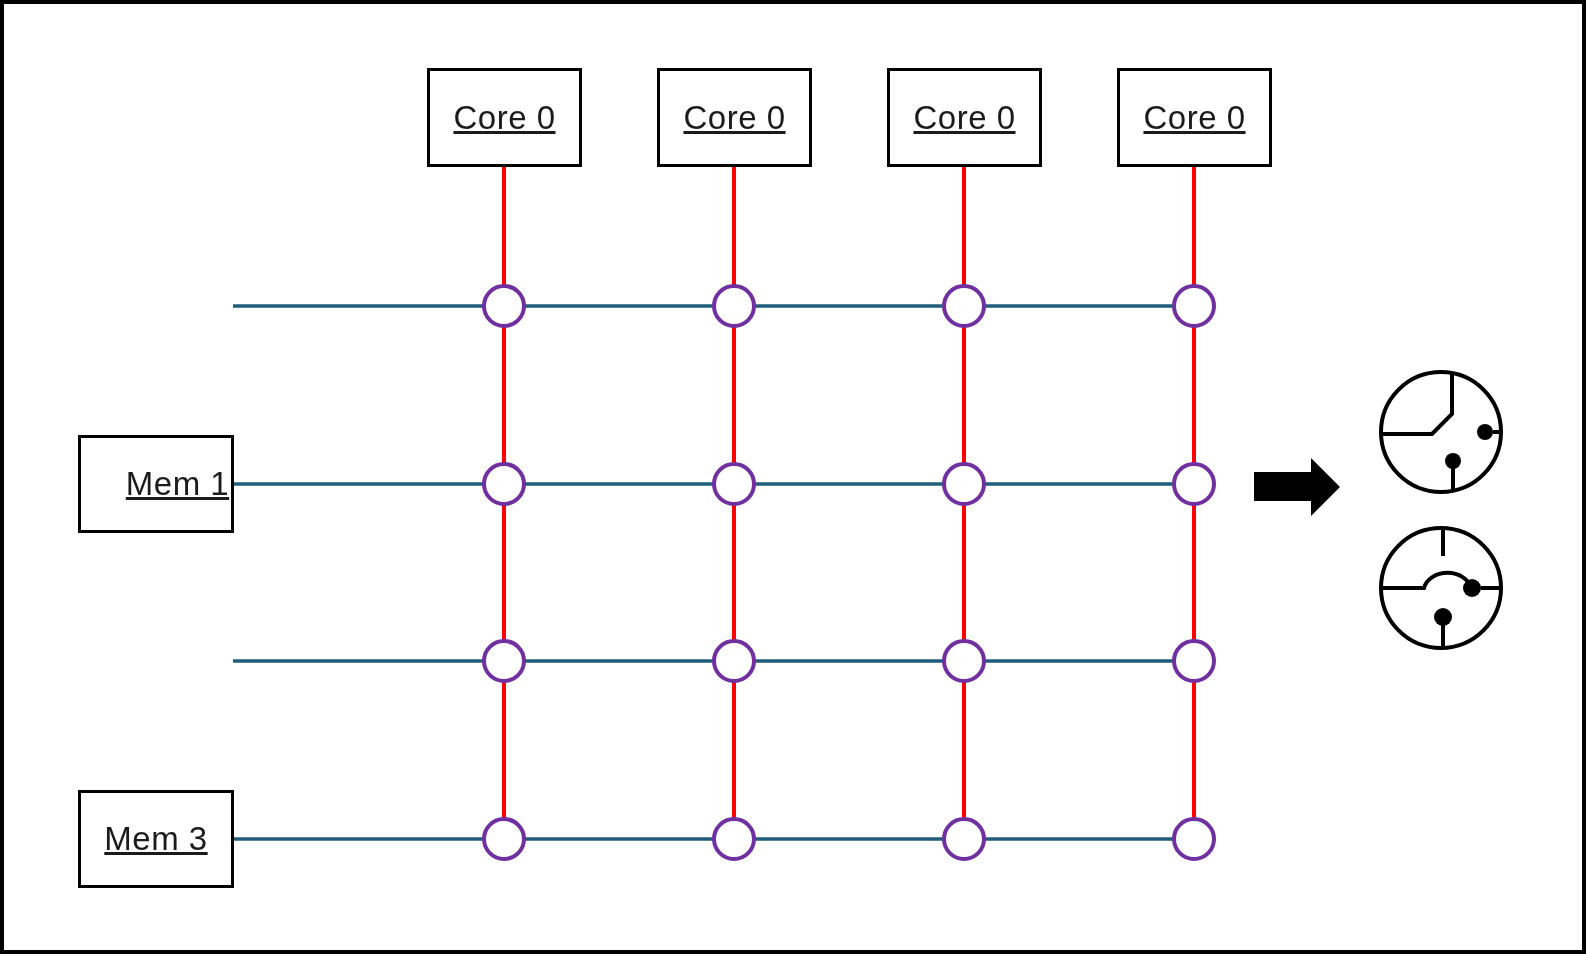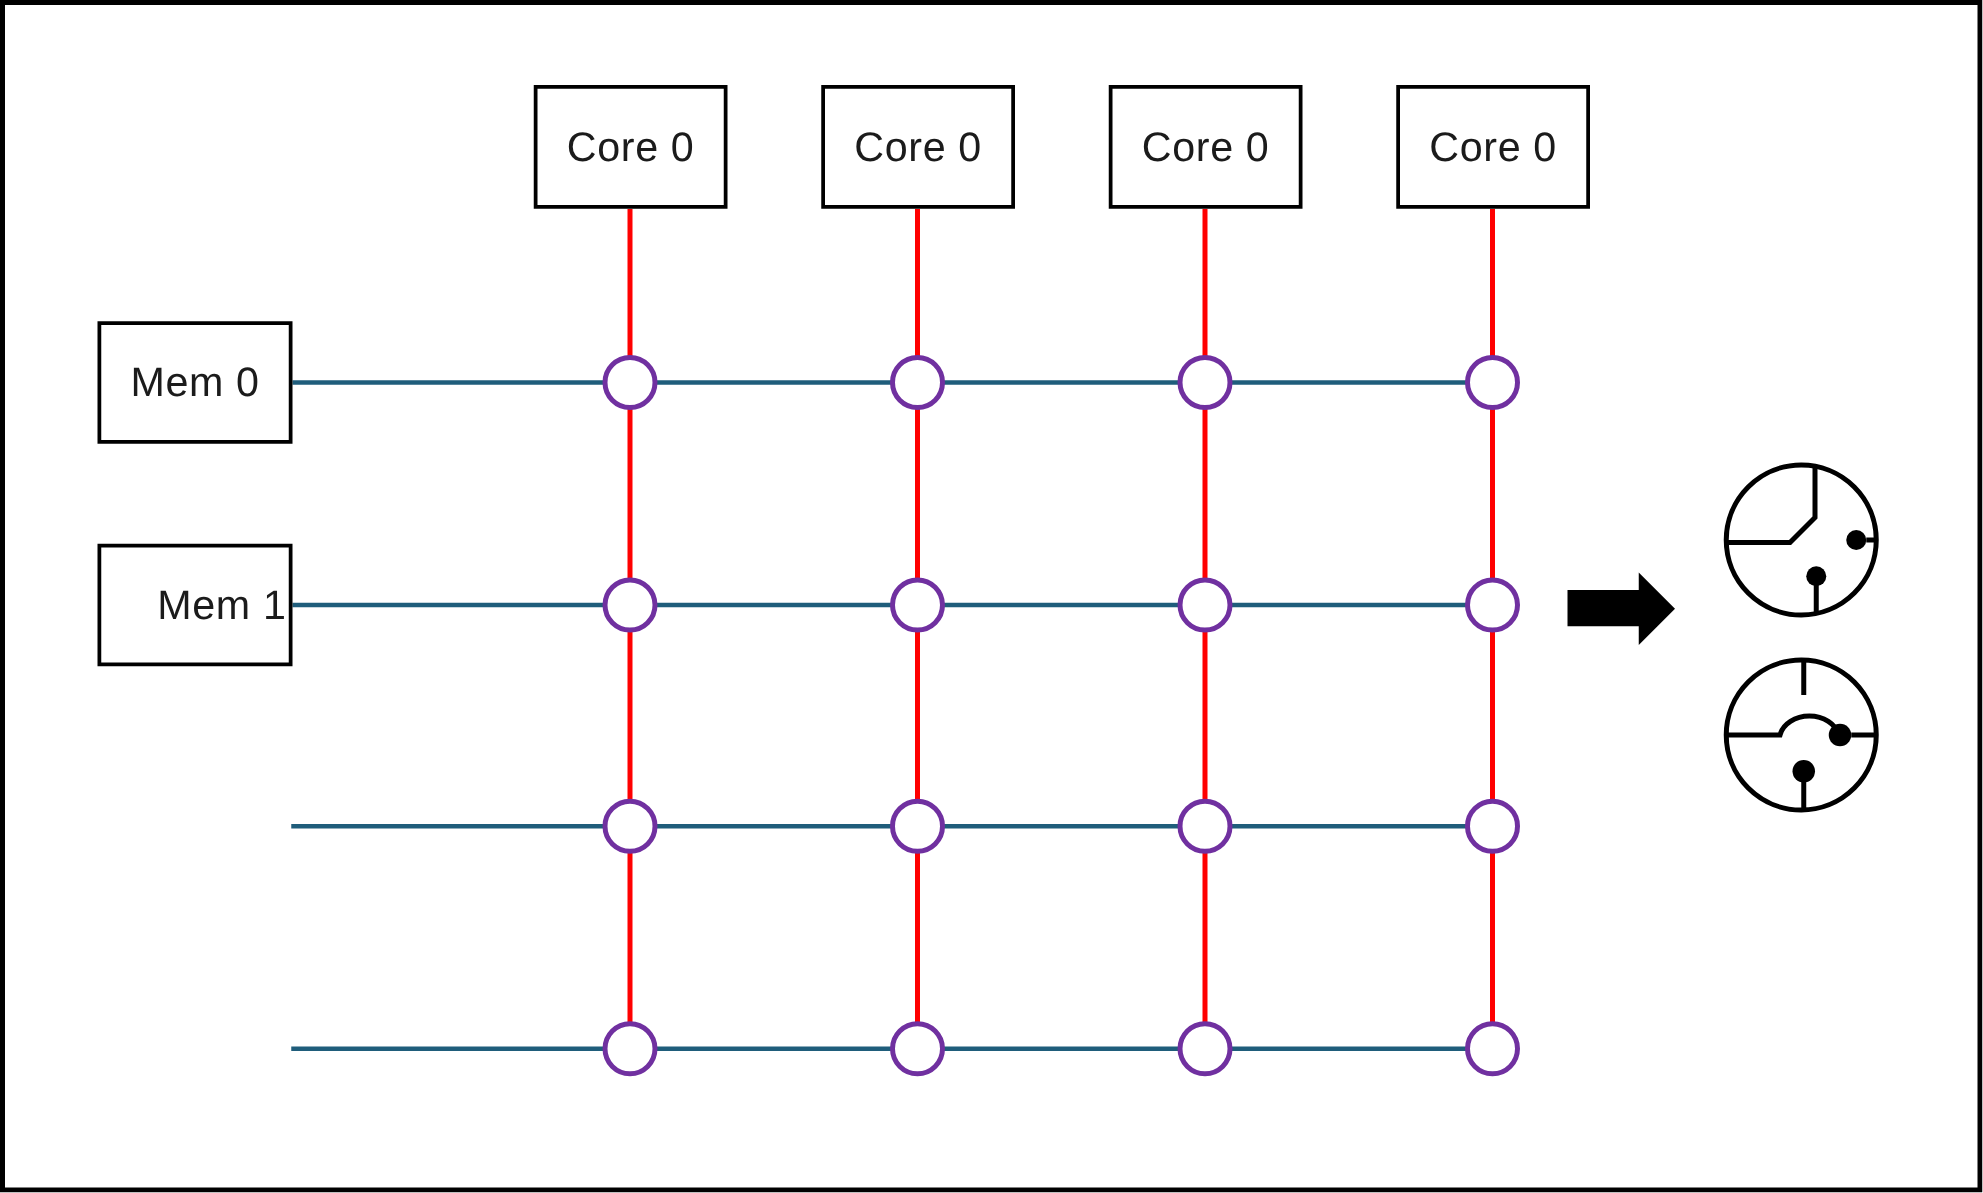--- a/index.html
+++ b/index.html
@@ -24,20 +24,21 @@
   .sym-circle { stroke: #000; stroke-width: 4; fill: #ffffff; }
   .box {
     position: absolute;
     background: #ffffff;
     border: 3px solid #000;
     box-sizing: border-box;
     display: flex; align-items: center; justify-content: center;
     font-size: 33px; color: #1b1b1b;
     letter-spacing: 0.5px;
     z-index: 2;
+    text-decoration: underline;
   }
   .core-box { top: 64px; width: 155px; height: 99px; }
   .core-box.c0 { left: 423px; }
   .core-box.c1 { left: 653px; }
   .core-box.c2 { left: 883px; }
   .core-box.c3 { left: 1113px; }
   .mem-box { left: 74px; width: 156px; height: 98px; }
   .mem-box.m0 { top: 253px; }
   .mem-box.m1 { top: 431px; padding-left: 43px; }
   .mem-box.m2 { top: 608px; }
@@ -113,20 +114,20 @@
   <div class="box core-box c1">
     <span>Core 0</span>
   </div>
   <div class="box core-box c2">
     <span>Core 0</span>
   </div>
   <div class="box core-box c3">
     <span>Core 0</span>
   </div>
 
-  <div class="box mem-box m0">
-    <span>Mem 0</span>
-  </div>
   <div class="box mem-box m1">
     <span>Mem 1</span>
+  </div>
+  <div class="box mem-box m3">
+    <span>Mem 3</span>
   </div>
 
 </div>
 
 </body></html>

